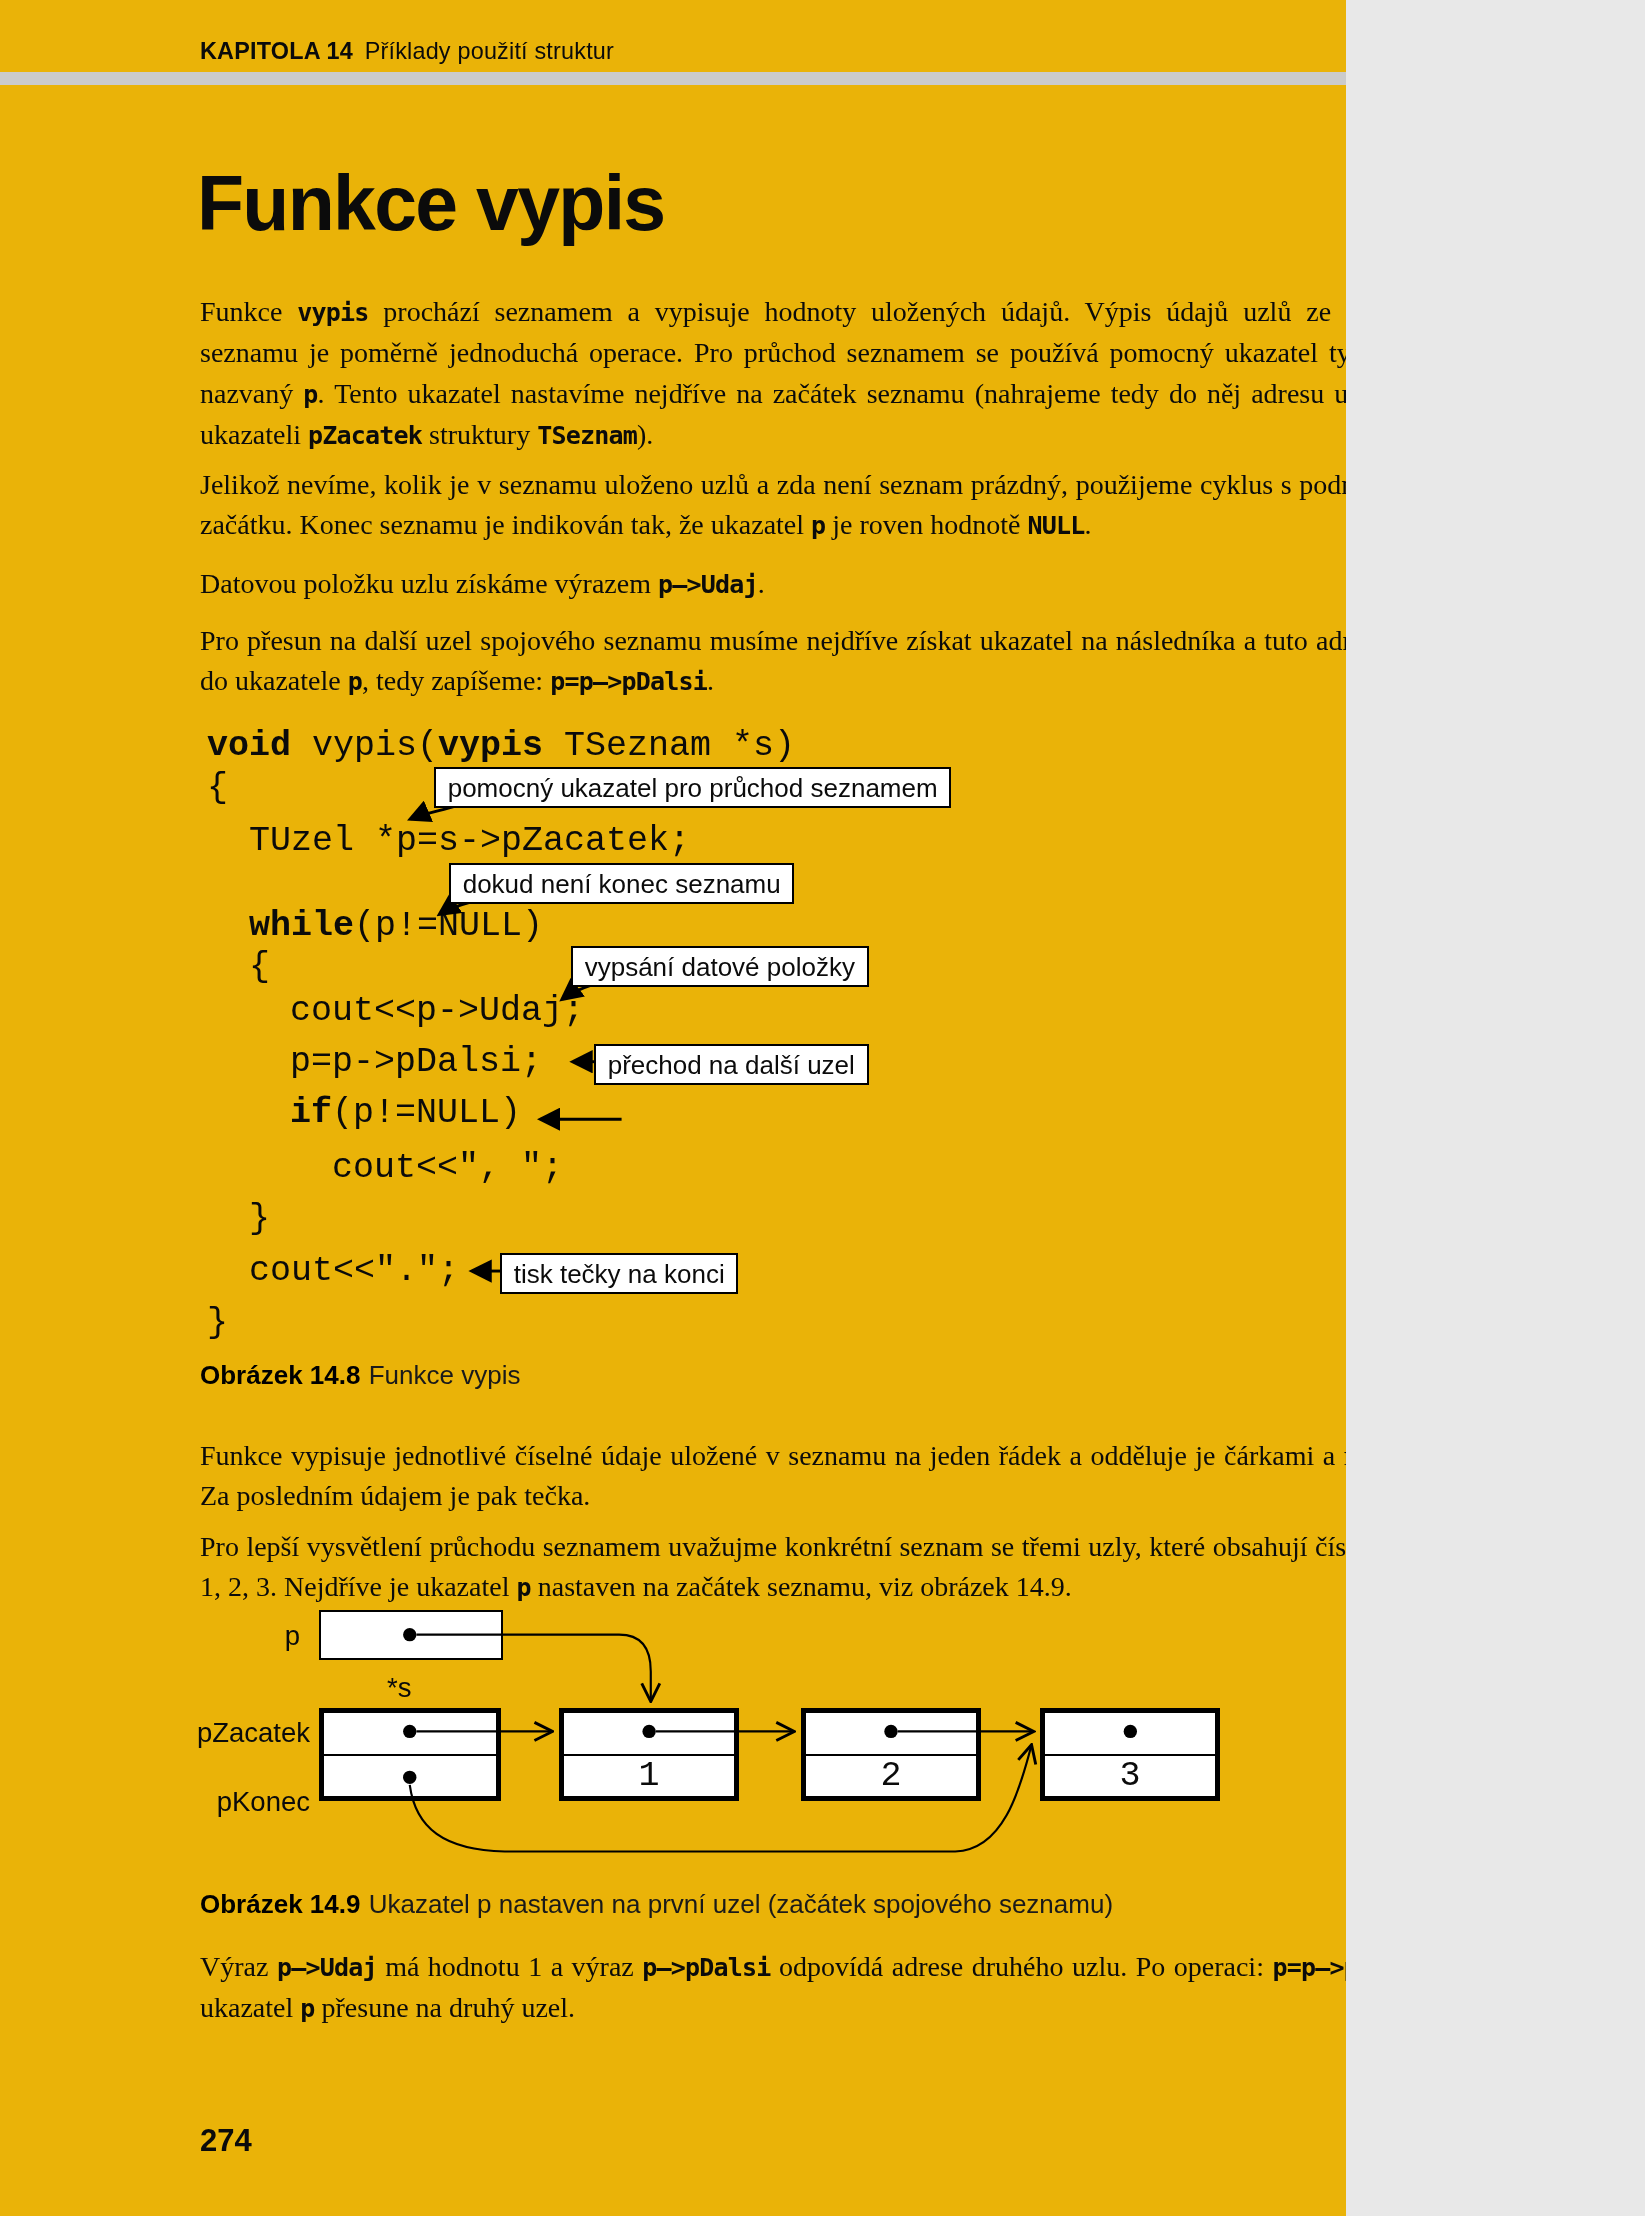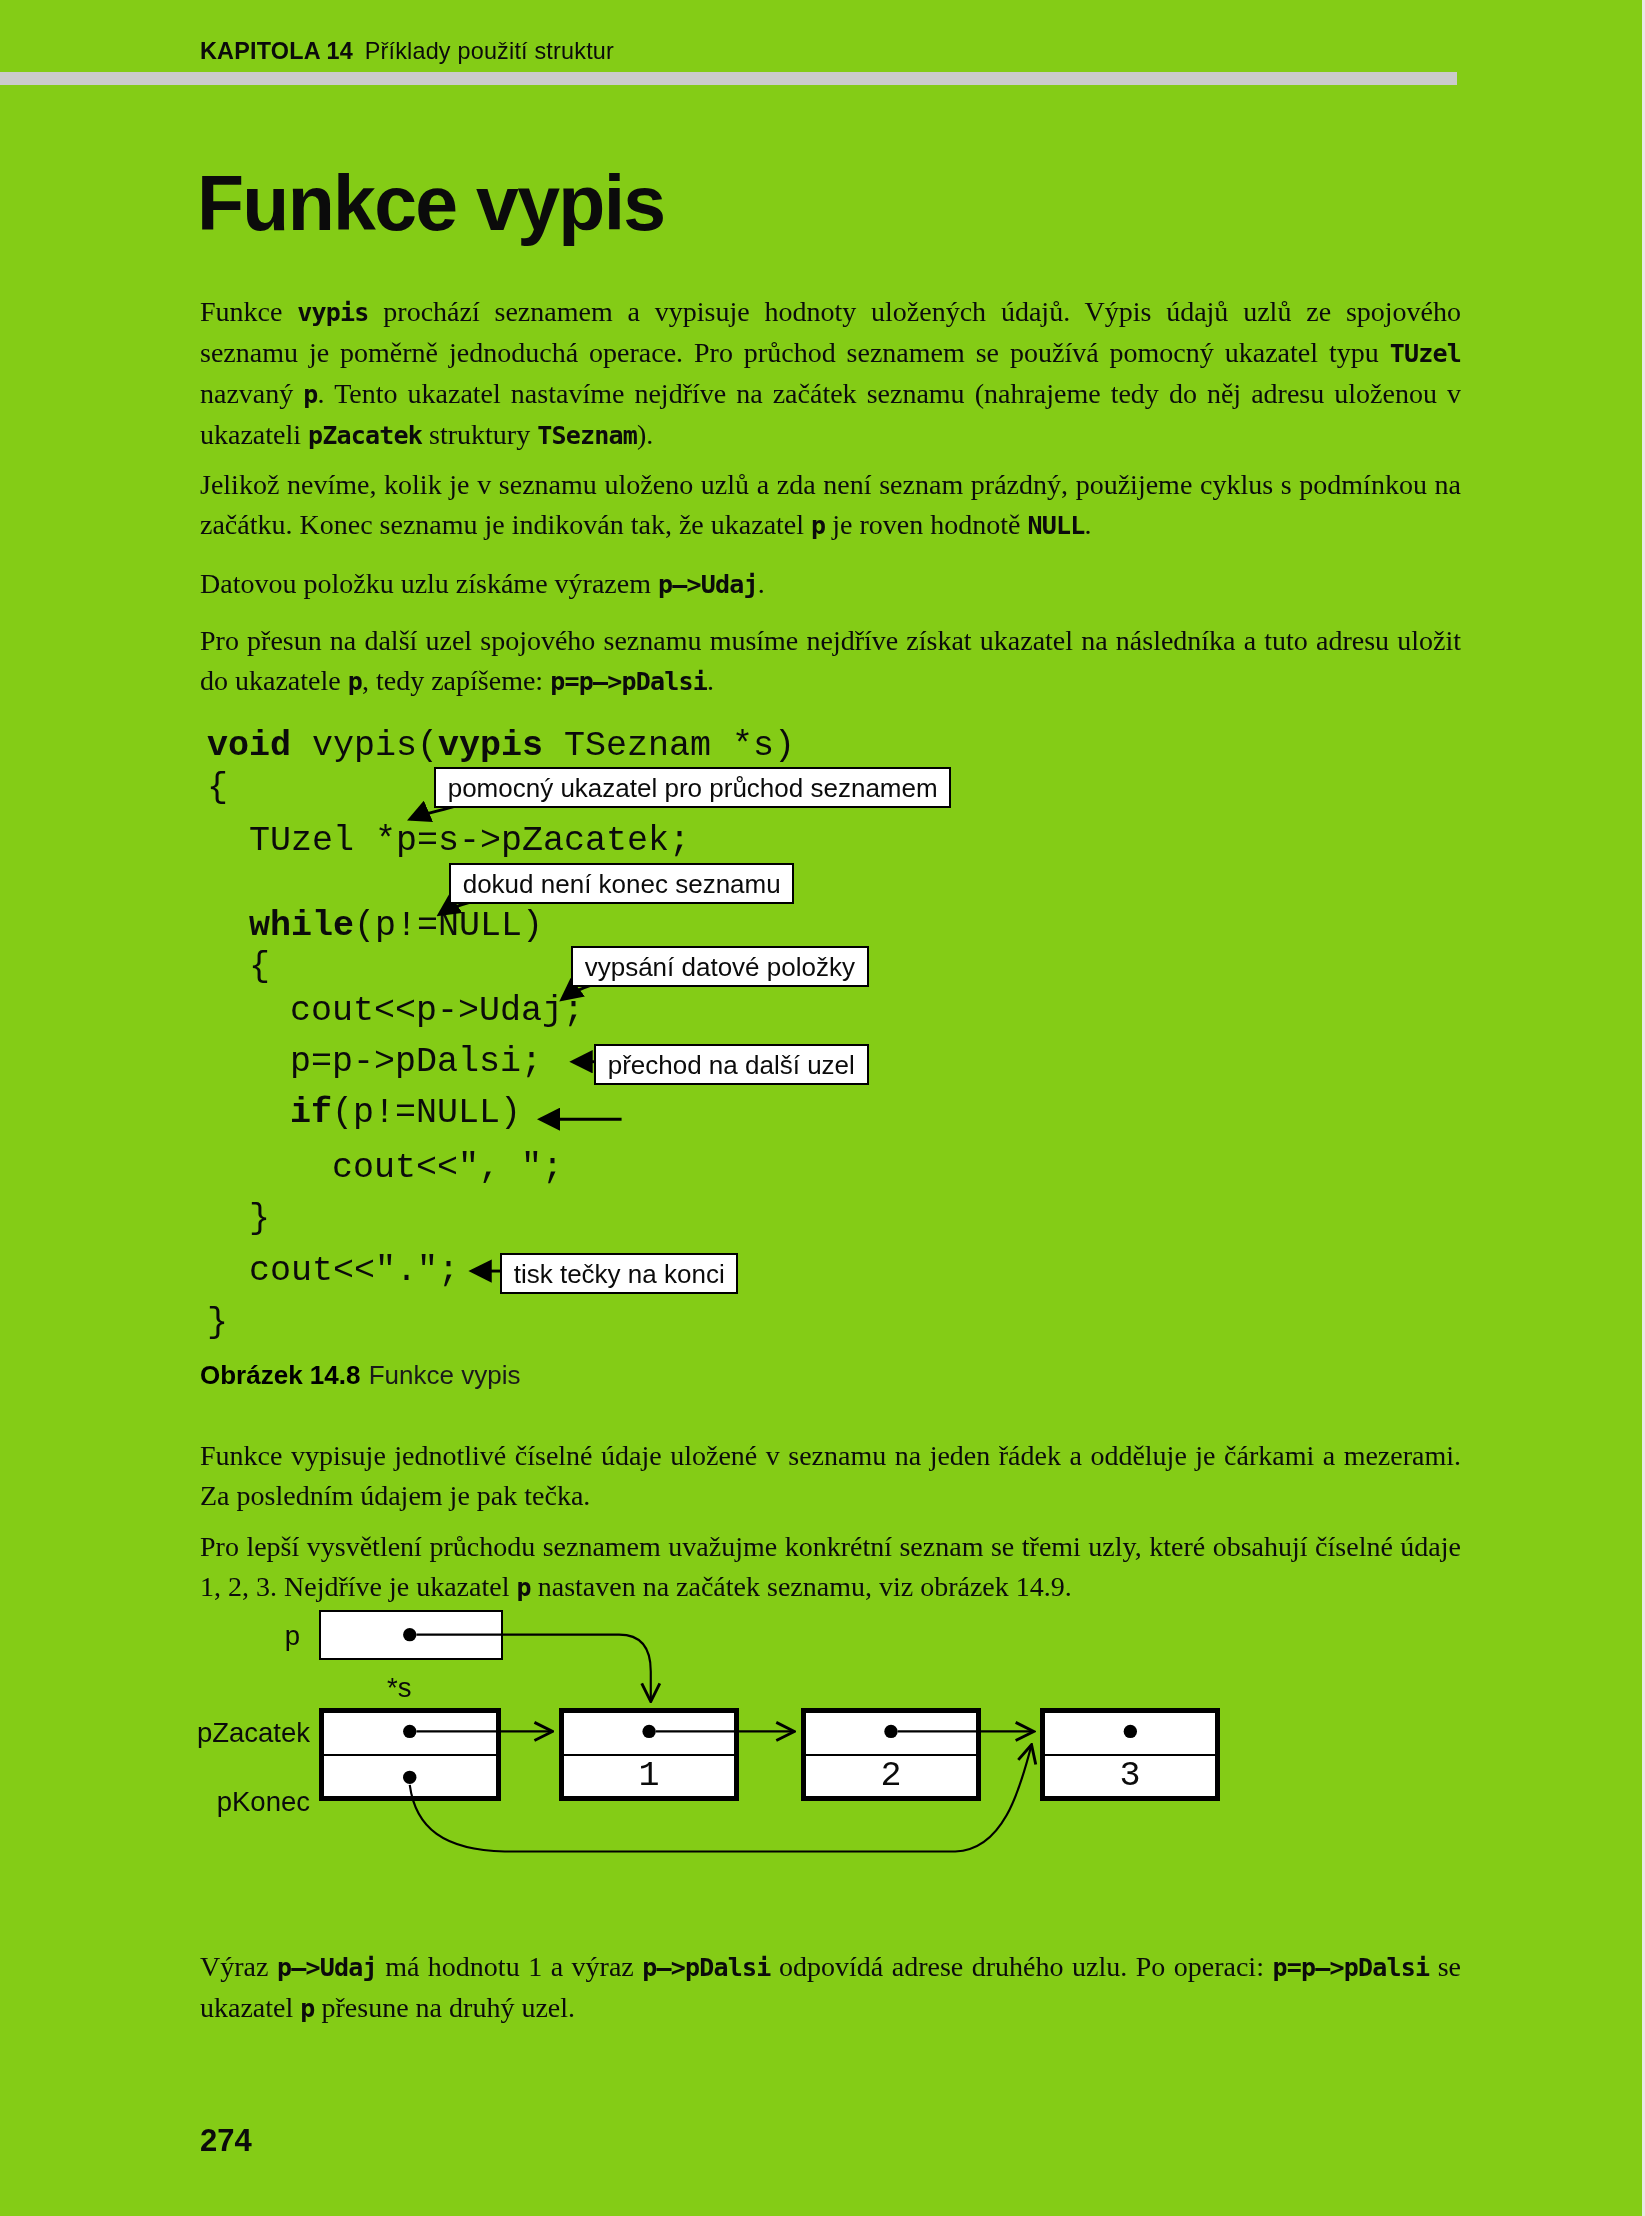--- a/index.html
+++ b/index.html
@@ -1,19 +1,19 @@
 <!DOCTYPE html>
 <html style="font-size:13.3px"><head>
 <meta charset="utf-8">
 <style>
   html,body{margin:0;padding:0;background:#e8e8e8;}
   .page{
     position:relative;
-    width:1642px;height:2216px;
-    background:#84cc16;
+    width:1346px;height:2216px;
+    background:#eab308;
     color:#0b0b0b;
     font-family:"Liberation Serif", serif;
     overflow:hidden;
   }
   
   .runhead{
     position:absolute;left:200px;top:38px;
     font-family:"Liberation Sans",sans-serif;
     font-size:23.4px;letter-spacing:0.2px;white-space:nowrap;
   }
@@ -166,20 +166,23 @@
   </div>
   <div class="dgbox thick nbox n2">
     <div class="row-top"></div>
     <div class="row-bot">2</div>
   </div>
   <div class="dgbox thick nbox n3">
     <div class="row-top"></div>
     <div class="row-bot">3</div>
   </div>
 
+  <div class="caption cap9">
+    <b>Obrázek 14.9</b><span>Ukazatel p nastaven na první uzel (začátek spojového seznamu)</span>
+  </div>
 
   <div class="para p7">Výraz <span class="icode">p–&gt;Udaj</span> má hodnotu 1 a výraz <span class="icode">p–&gt;pDalsi</span> odpovídá adrese druhého uzlu. Po operaci: <span class="icode">p=p–&gt;pDalsi</span> se ukazatel <span class="icode">p</span> přesune na druhý uzel.</div>
 
   <div class="pagenum">274</div>
 
   <svg class="overlay" viewBox="0 0 1973 2657" xmlns="http://www.w3.org/2000/svg">
     <defs>
       <marker id="solid" viewBox="0 0 12 12" refX="10" refY="6" markerWidth="8" markerHeight="8" orient="auto">
         <path d="M0,0 L12,6 L0,12 z" fill="#000"></path>
       </marker>

